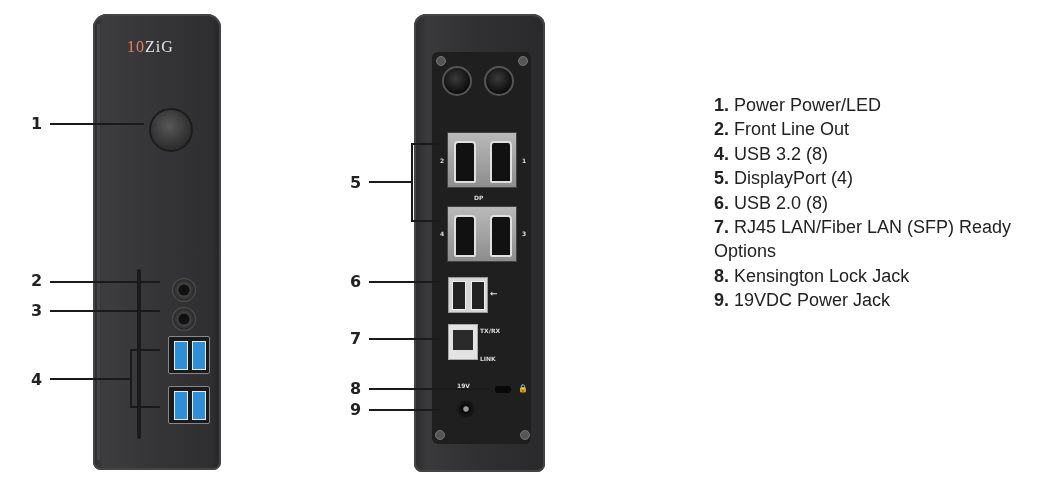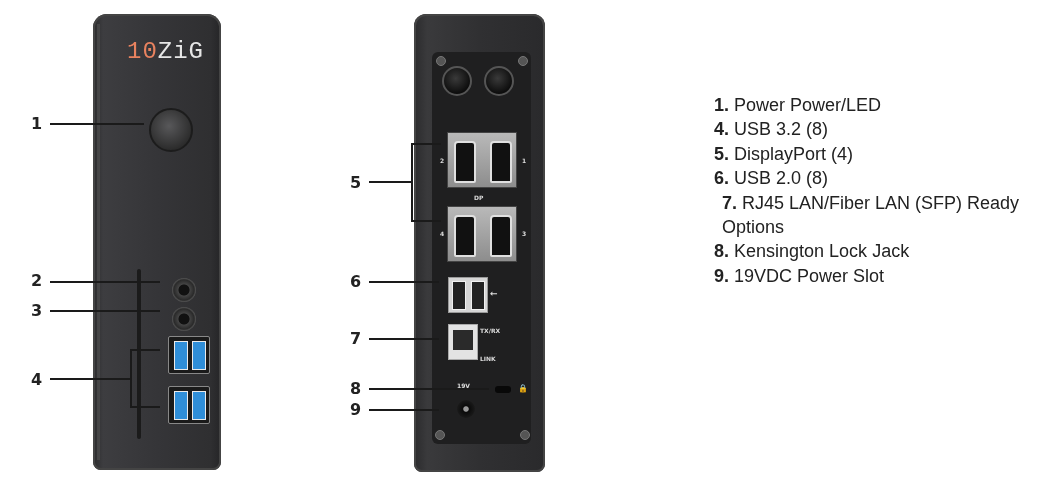--- a/index.html
+++ b/index.html
@@ -7,21 +7,21 @@
   .abs { position:absolute; }
   .callout-num { position:absolute; font-family:"DejaVu Sans", sans-serif; font-weight:bold; font-size:16px; color:#222; }
   .leader { position:absolute; background:#1a1a1a; height:2px; }
   .vleader { position:absolute; background:#1a1a1a; width:2px; }
 
   
   .front { left:93px; top:14px; width:128px; height:456px; border-radius:14px 14px 8px 8px;
     background:linear-gradient(90deg,#2a2a2c 0%,#3d3d40 8%,#353538 50%,#2f2f31 92%,#252527 100%);
     box-shadow: inset 0 0 0 2px #444; }
   .front-edge { position:absolute; left:4px; top:10px; bottom:10px; width:3px; background:#555; opacity:.5; }
-  .logo { position:absolute; top:24px; left:34px; font-family:Liberation Mono, monospace; font-size:24px; letter-spacing:1px; }
+  .logo { position:absolute; top:24px; left:34px; font-family:Liberation Serif, serif; font-size:16px; letter-spacing:1px; }
   .logo .o { color:#e8825f; }
   .logo .w { color:#e6e6e6; }
   .power-btn { position:absolute; left:56px; top:94px; width:40px; height:40px; border-radius:50%;
     background:radial-gradient(circle at 45% 40%, #58585a, #2a2a2a 75%); border:2px solid #1c1c1c; }
   .jack { position:absolute; width:24px; height:24px; border-radius:50%; background:radial-gradient(circle, #111 30%, #444 35%, #2a2a2a 60%, #555 70%, #2d2d2d 100%); }
   .slot { position:absolute; width:4px; background:#1b1b1b; border-radius:2px; }
   .usb-pair { position:absolute; width:40px; height:36px; background:#1a1a1a; border:1px solid #888; border-radius:2px; }
   .usb-port { position:absolute; top:4px; width:12px; height:27px; background:#2f8ed8; border:1px solid #eaeaea; }
 
   
@@ -38,21 +38,21 @@
   .rj45 { position:absolute; width:28px; height:34px; background:#e3e3e3; border:1px solid #aaa; }
   .rj45 .hole { position:absolute; left:4px; top:5px; width:20px; height:20px; background:#2a2a2a; }
   .kslot { position:absolute; width:16px; height:7px; background:#080808; border-radius:3px; }
   .dcjack { position:absolute; width:18px; height:18px; border-radius:50%; background:radial-gradient(circle,#999 18%,#0a0a0a 25%,#1a1a1a 70%,#444 100%); }
   .screw { position:absolute; width:8px; height:8px; border-radius:50%; background:#555; border:1px solid #777; }
 
   
   .legend { position:absolute; left:714px; top:93px; width:330px; font-family:"Liberation Sans", sans-serif; font-size:18px; color:#222; line-height:24.4px; }
   .legend .row { white-space:nowrap; }
   .legend .n { font-weight:bold; }
-  .legend .wrap { white-space:normal;margin-left:8px; }
+  .legend .wrap { white-space:normal; }
 </style>
 </head>
 <body>
 
 <div class="abs front">
   <div class="front-edge"></div>
   <div class="logo">
     <span class="o">10</span><span class="w">ZiG</span>
   </div>
   <div class="power-btn"></div>
@@ -140,19 +140,20 @@
 <div class="leader" style="left:369px; top:338px; width:70px;"></div>
 
 <div class="callout-num" style="left:350px; top:379px;">8</div>
 <div class="leader" style="left:369px; top:388px; width:120px;"></div>
 
 <div class="callout-num" style="left:350px; top:400px;">9</div>
 <div class="leader" style="left:369px; top:409px; width:70px;"></div>
 
 <div class="legend">
   <div class="row"><span class="n">1.</span> <span>Power Power/LED</span></div>
+  <div class="row"><span class="n">2.</span> <span>Front Line Out</span></div>
   <div class="row"><span class="n">4.</span> <span>USB 3.2 (8)</span></div>
   <div class="row"><span class="n">5.</span> <span>DisplayPort (4)</span></div>
   <div class="row"><span class="n">6.</span> <span>USB 2.0 (8)</span></div>
   <div class="row wrap" style="width:305px;"><span class="n">7.</span> <span>RJ45 LAN/Fiber LAN (SFP) Ready Options</span></div>
   <div class="row"><span class="n">8.</span> <span>Kensington Lock Jack</span></div>
-  <div class="row"><span class="n">9.</span> <span>19VDC Power Slot</span></div>
+  <div class="row"><span class="n">9.</span> <span>19VDC Power Jack</span></div>
 </div>
 
 </body></html>

